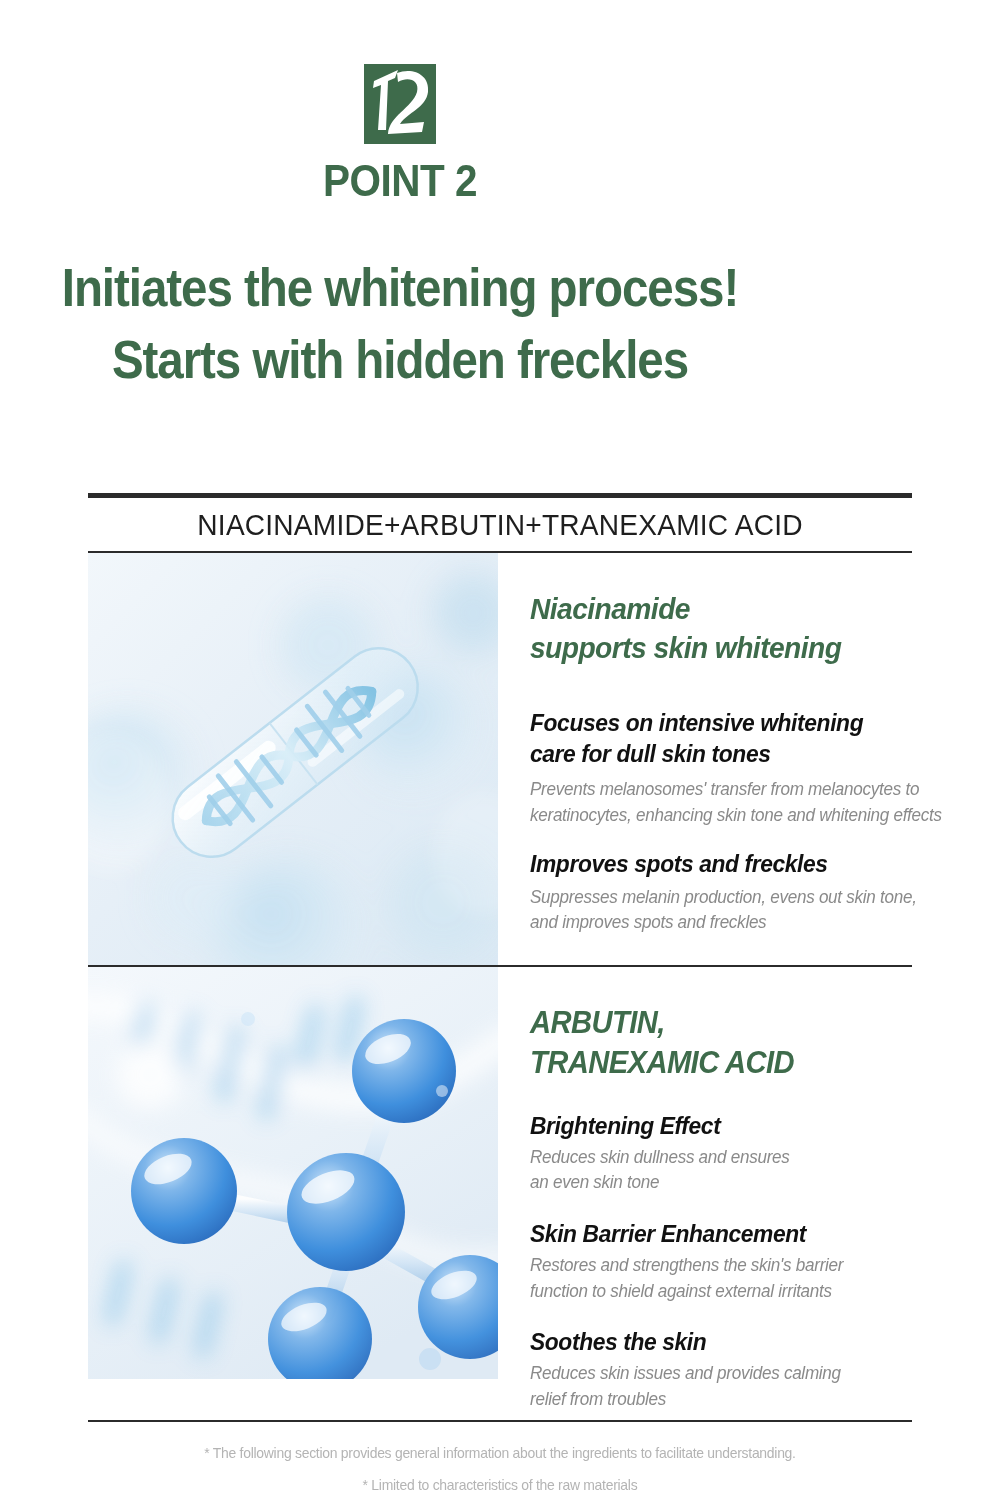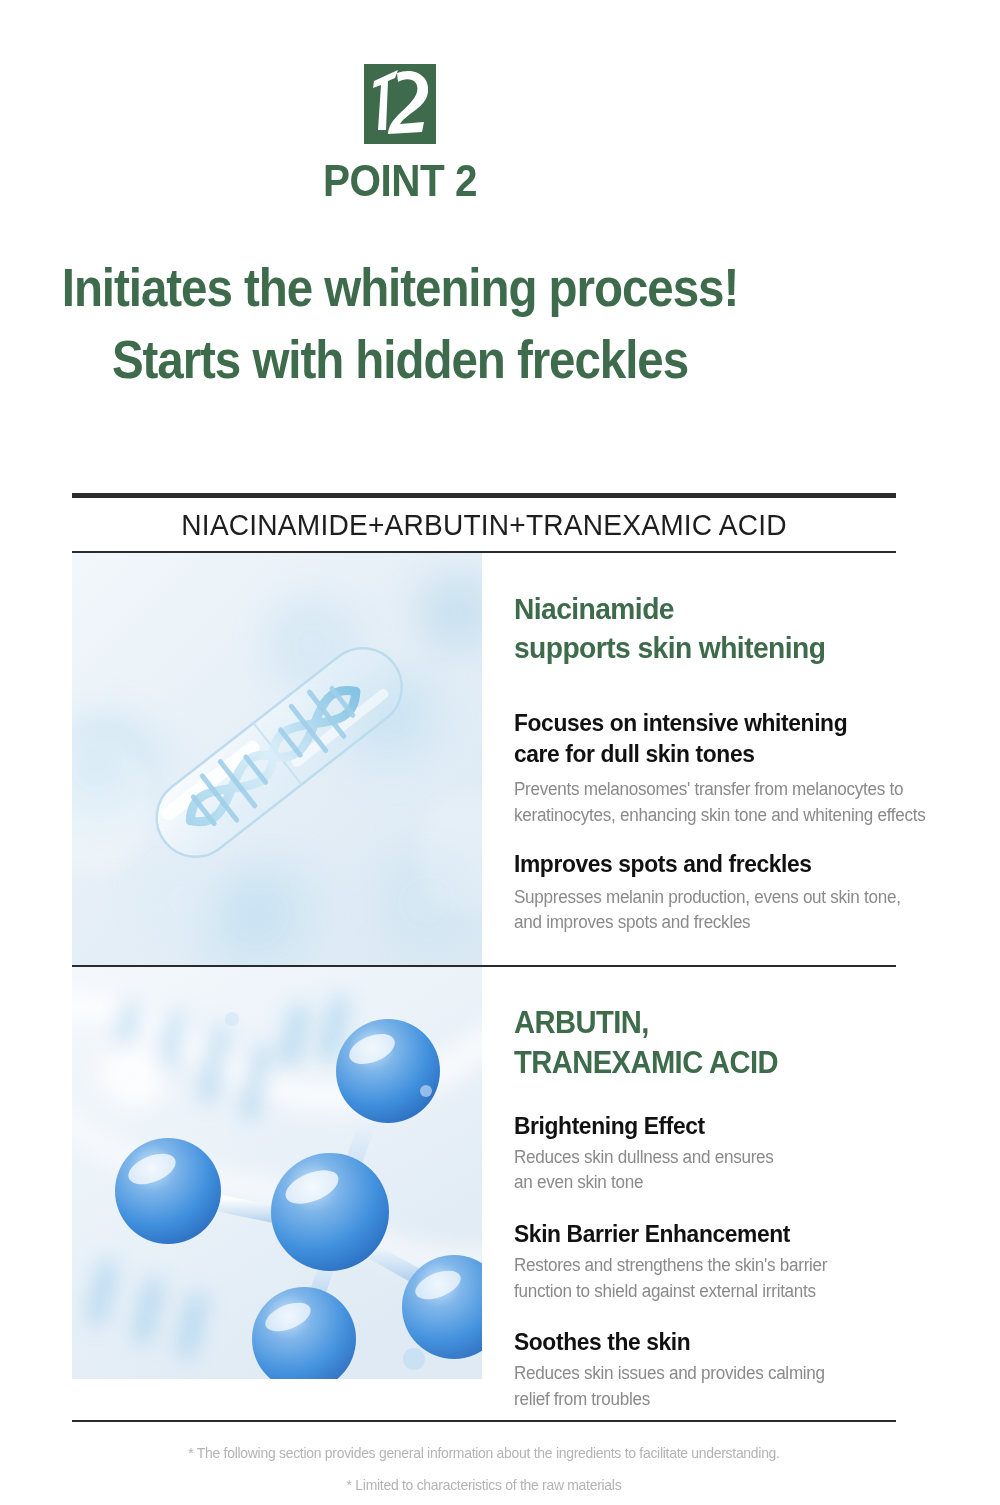--- a/index.html
+++ b/index.html
@@ -53,21 +53,21 @@
     font-weight: bold;
     line-height: 1.33;
     letter-spacing: -1.2px;
     transform: scaleX(0.88);
   }
   .headline .line { display: block; white-space: nowrap; }
 
   
   .content {
     position: absolute;
-    left: 72px;
+    left: 88px;
     top: 493px;
     width: 824px;
   }
 
   .rule-thick {
     height: 5px;
     background: #2b2b2b;
     width: 100%;
   }
   .rule-thin {
@@ -101,20 +101,21 @@
     flex: 0 0 410px;
     position: relative;
     overflow: hidden;
     background: #eaf1f7;
   }
   .photo svg { display: block; width: 100%; height: 100%; }
 
   .info {
     flex: 1 1 auto;
     padding: 36px 0 0 32px;
+    font-style: italic;
   }
 
   .ing-title {
     color: #3E6B4B;
     font-weight: bold;
     line-height: 1.3;
     letter-spacing: -0.6px;
     transform: scaleX(0.94);
     transform-origin: left center;
   }

